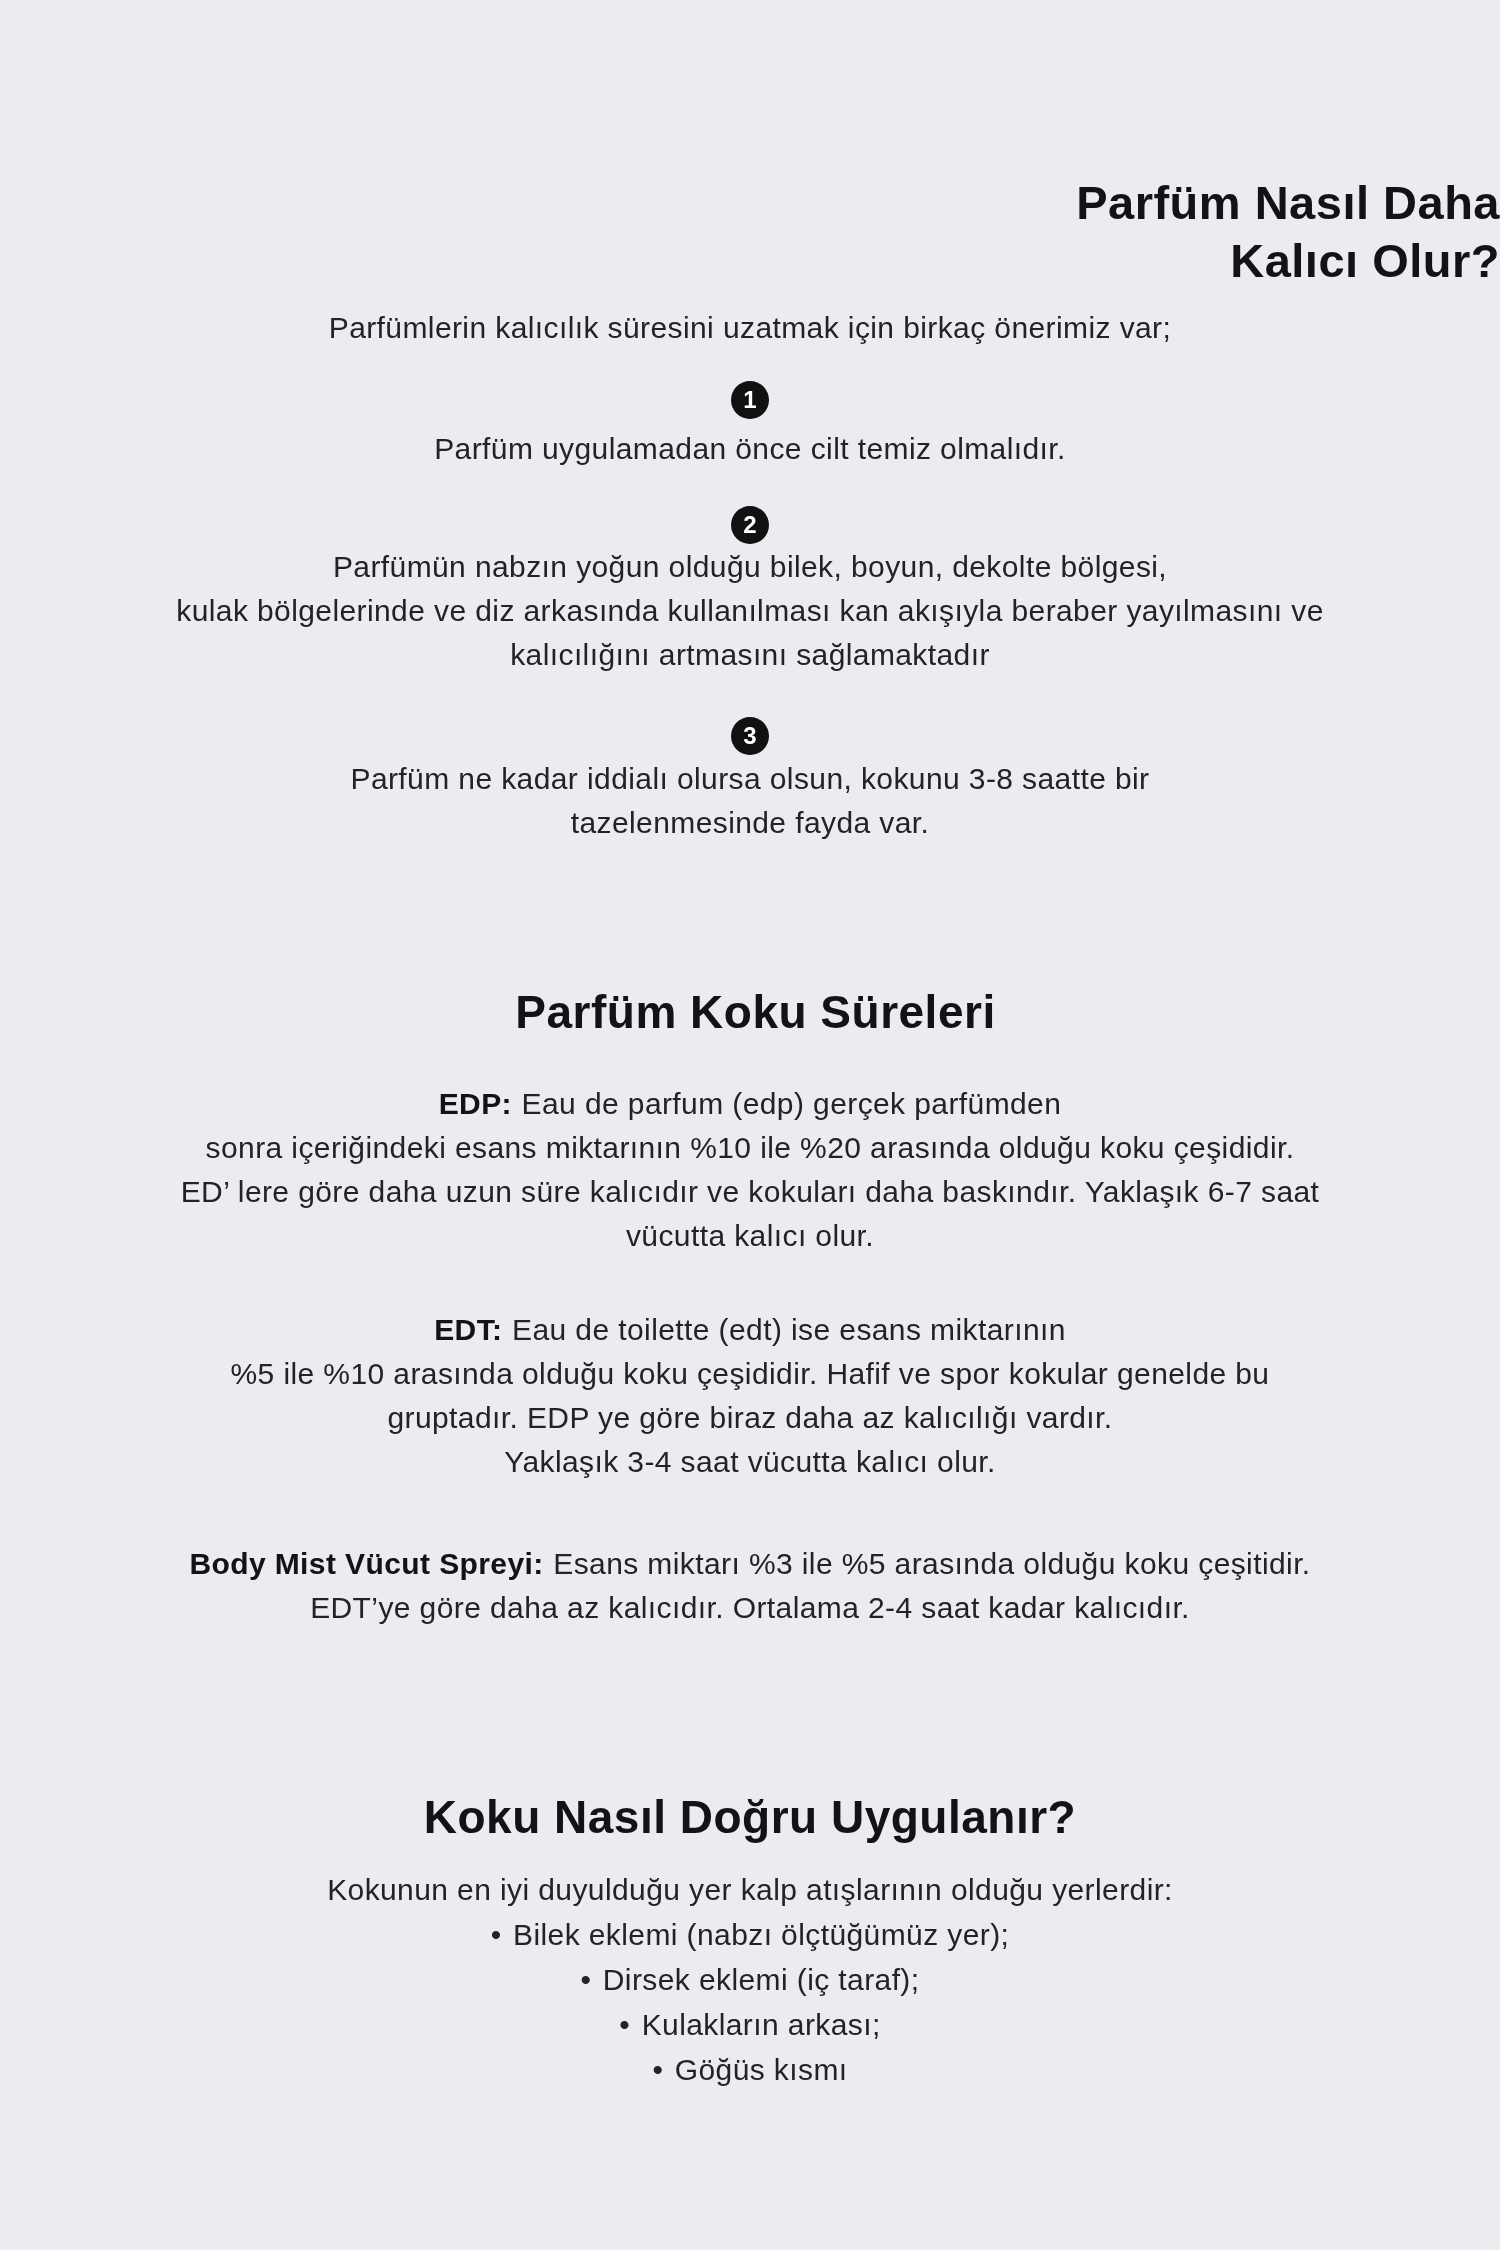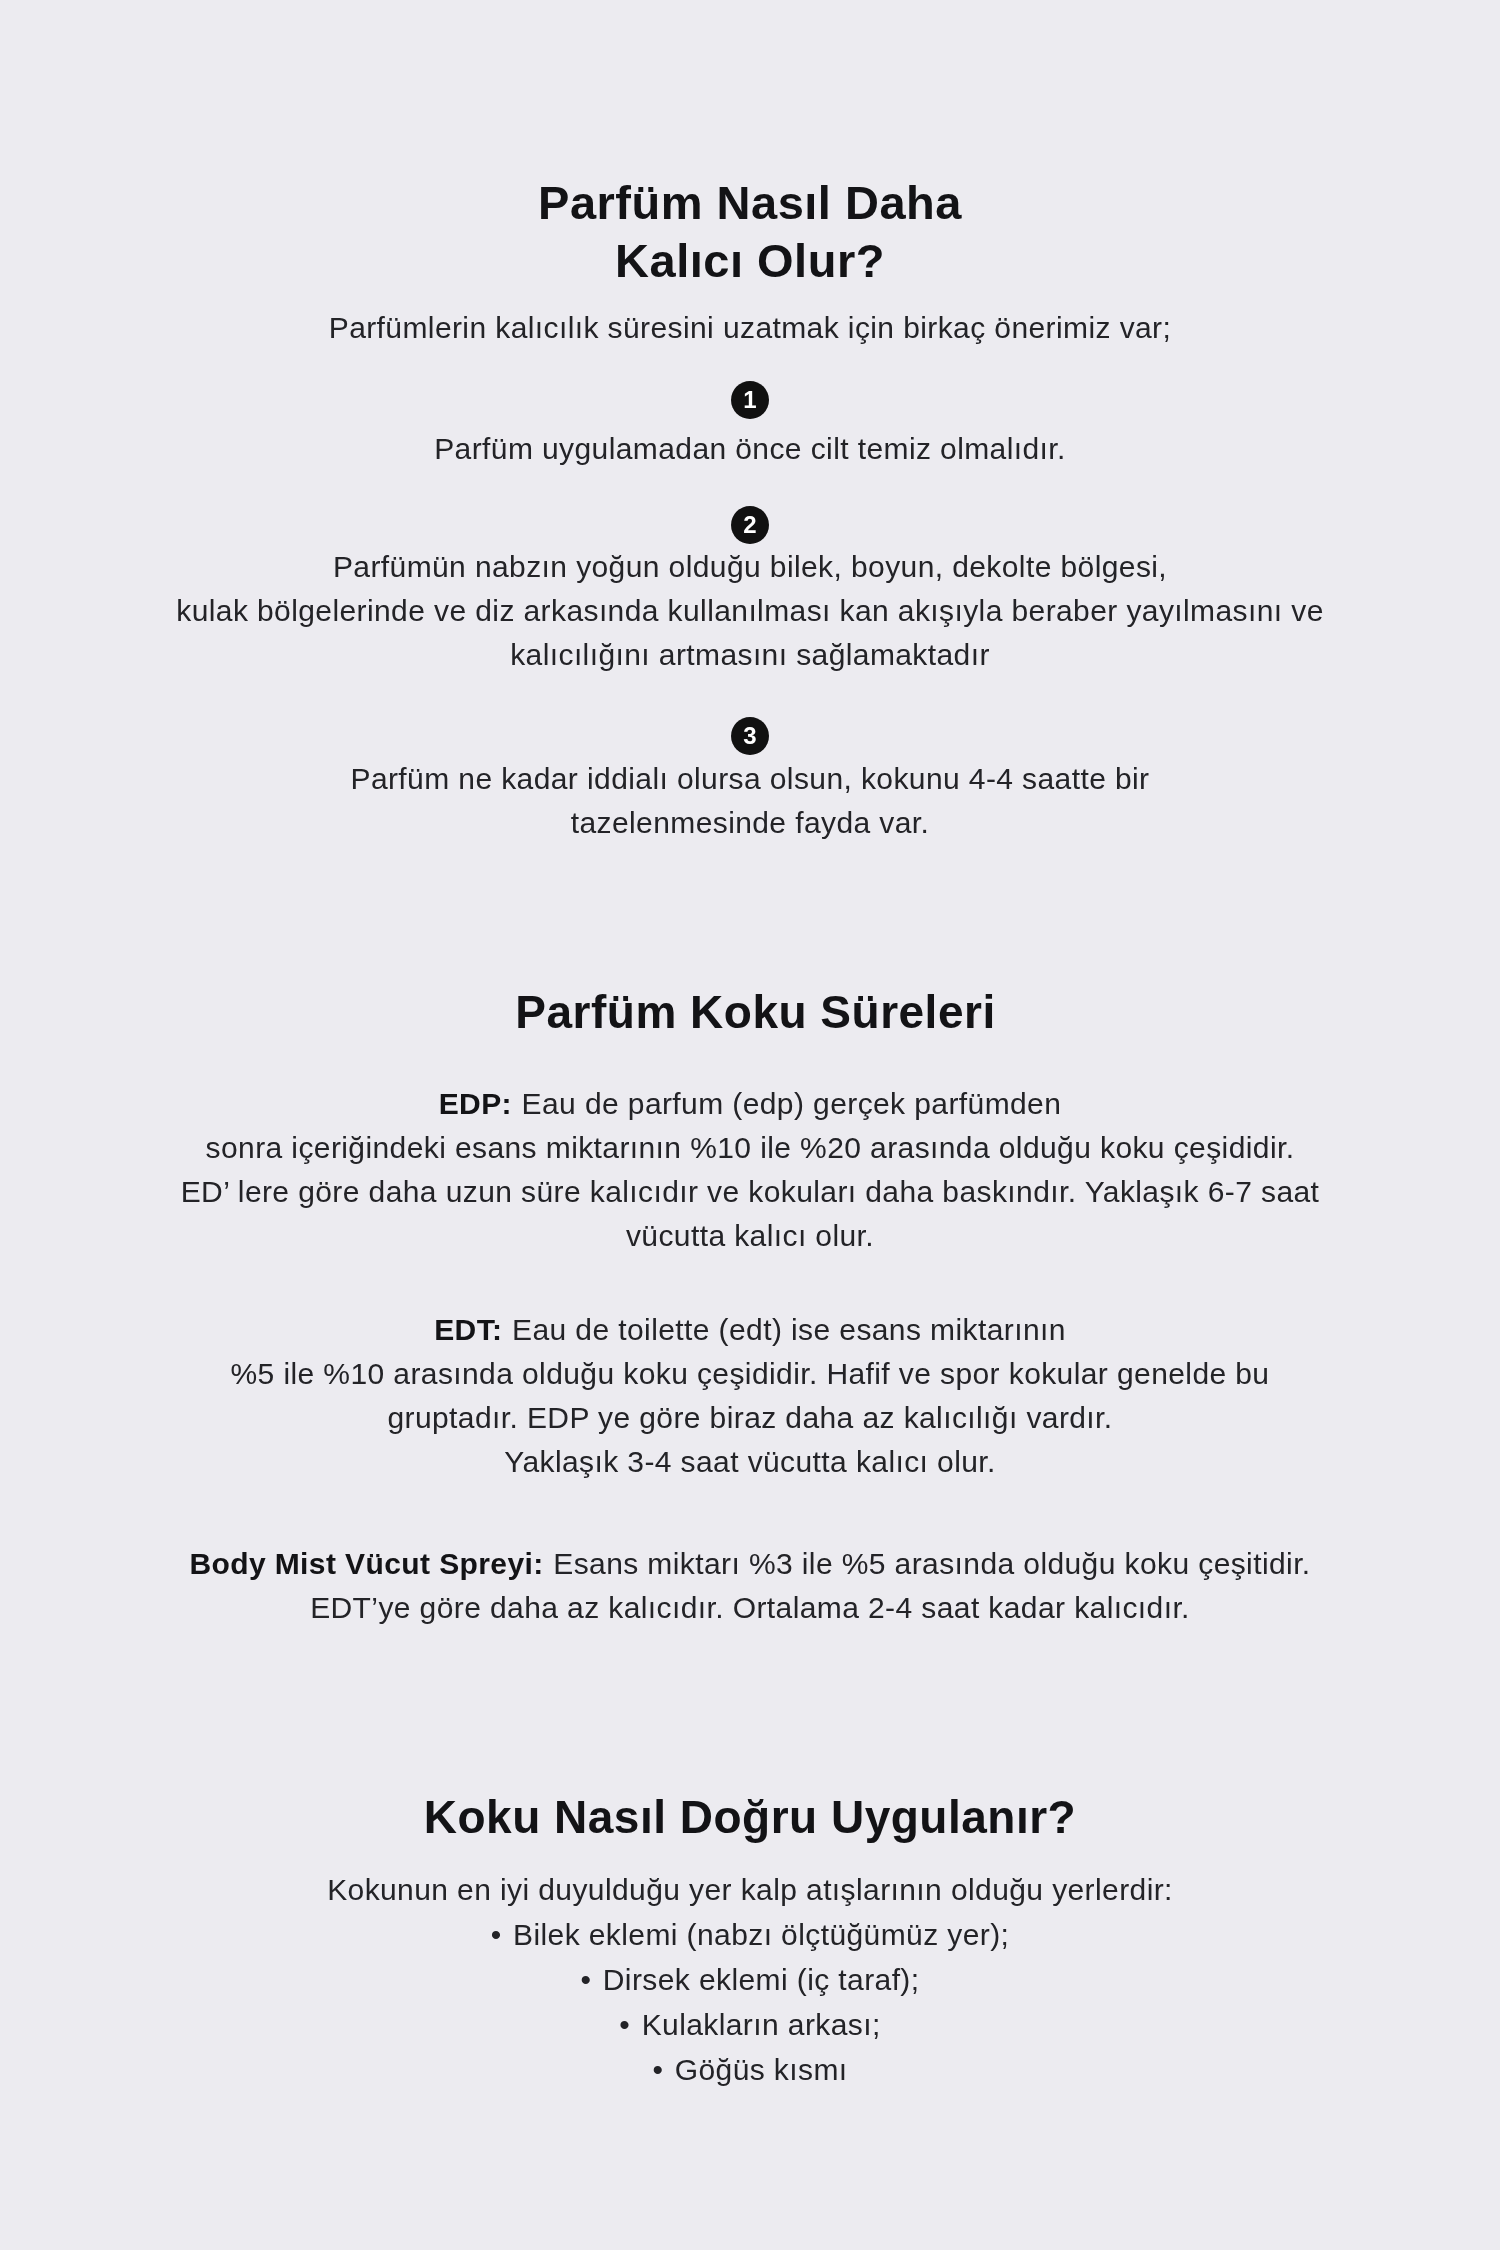--- a/index.html
+++ b/index.html
@@ -23,20 +23,21 @@
   }
   .page-title, .section-title {
     margin: 0;
     font-weight: 700;
     color: #131316;
     letter-spacing: 0.5px;
   }
   .page-title {
     font-size: 47px;
     line-height: 58px;
+    text-align: right;
   }
   .title-line { display: block; }
   .section-title {
     font-size: 46px;
     line-height: 56px;
   }
   .body-text {
     font-size: 30px;
     line-height: 44px;
     letter-spacing: 0.4px;
@@ -95,21 +96,21 @@
 
   <div class="step-badge badge-2">2</div>
   <div class="body-text step-2">
     <span class="line">Parfümün nabzın yoğun olduğu bilek, boyun, dekolte bölgesi,</span>
     <span class="line">kulak bölgelerinde ve diz arkasında kullanılması kan akışıyla beraber yayılmasını ve</span>
     <span class="line">kalıcılığını artmasını sağlamaktadır</span>
   </div>
 
   <div class="step-badge badge-3">3</div>
   <div class="body-text step-3">
-    <span class="line">Parfüm ne kadar iddialı olursa olsun, kokunu 4-4 saatte bir</span>
+    <span class="line">Parfüm ne kadar iddialı olursa olsun, kokunu 3-8 saatte bir</span>
     <span class="line">tazelenmesinde fayda var.</span>
   </div>
 
   <h2 class="section-title durations-title">Parfüm Koku Süreleri</h2>
 
   <div class="body-text entry-edp">
     <span class="line"><span class="entry-label">EDP:</span><span>Eau de parfum (edp) gerçek parfümden</span></span>
     <span class="line">sonra içeriğindeki esans miktarının %10 ile %20 arasında olduğu koku çeşididir.</span>
     <span class="line">ED’ lere göre daha uzun süre kalıcıdır ve kokuları daha baskındır. Yaklaşık 6-7 saat</span>
     <span class="line">vücutta kalıcı olur.</span>

